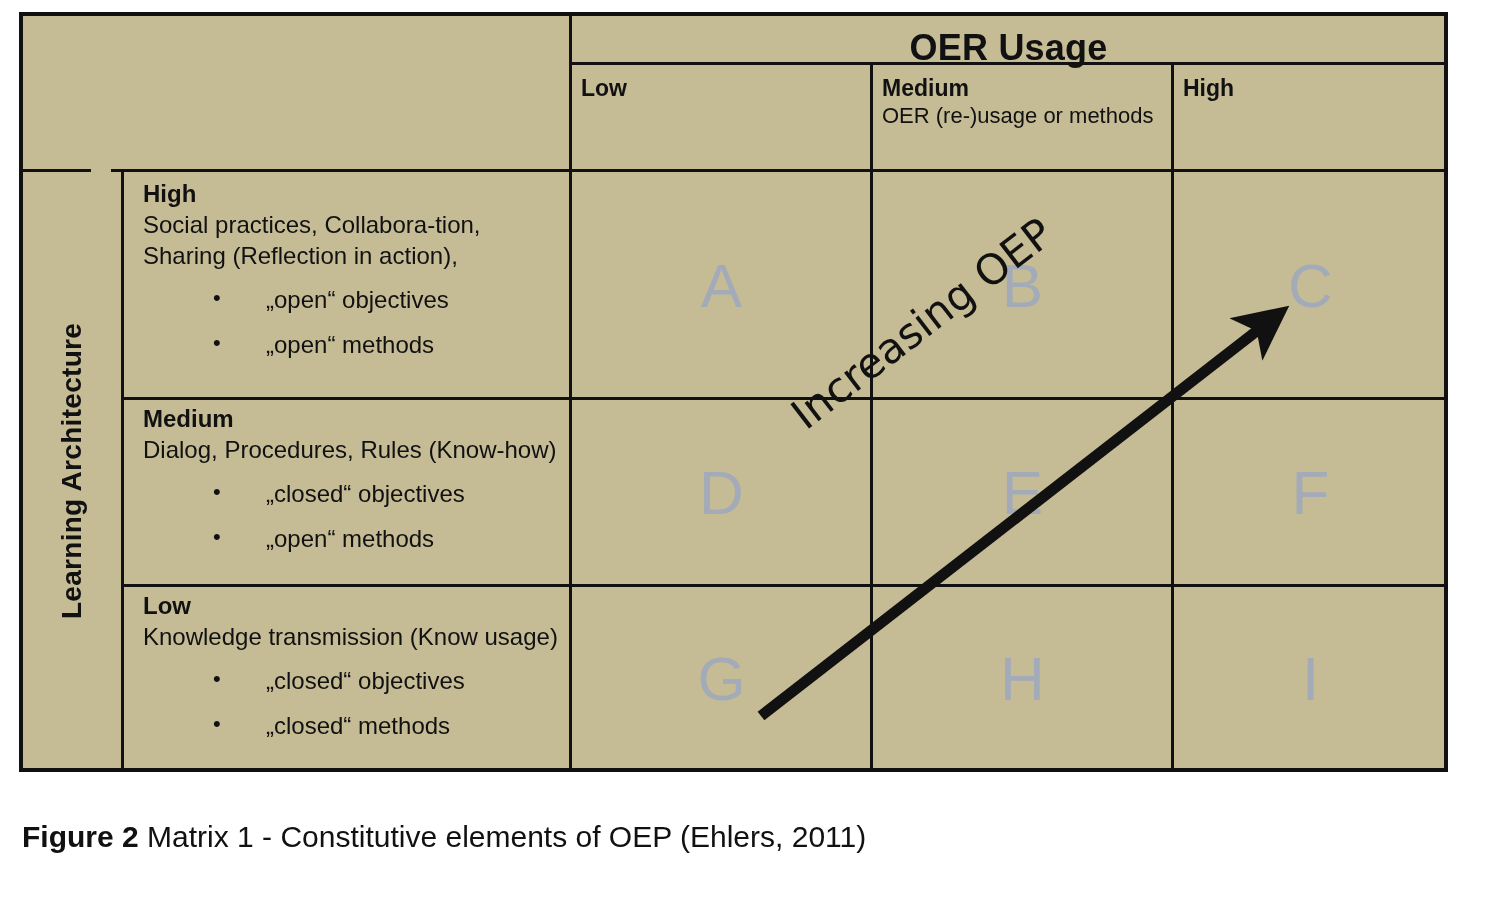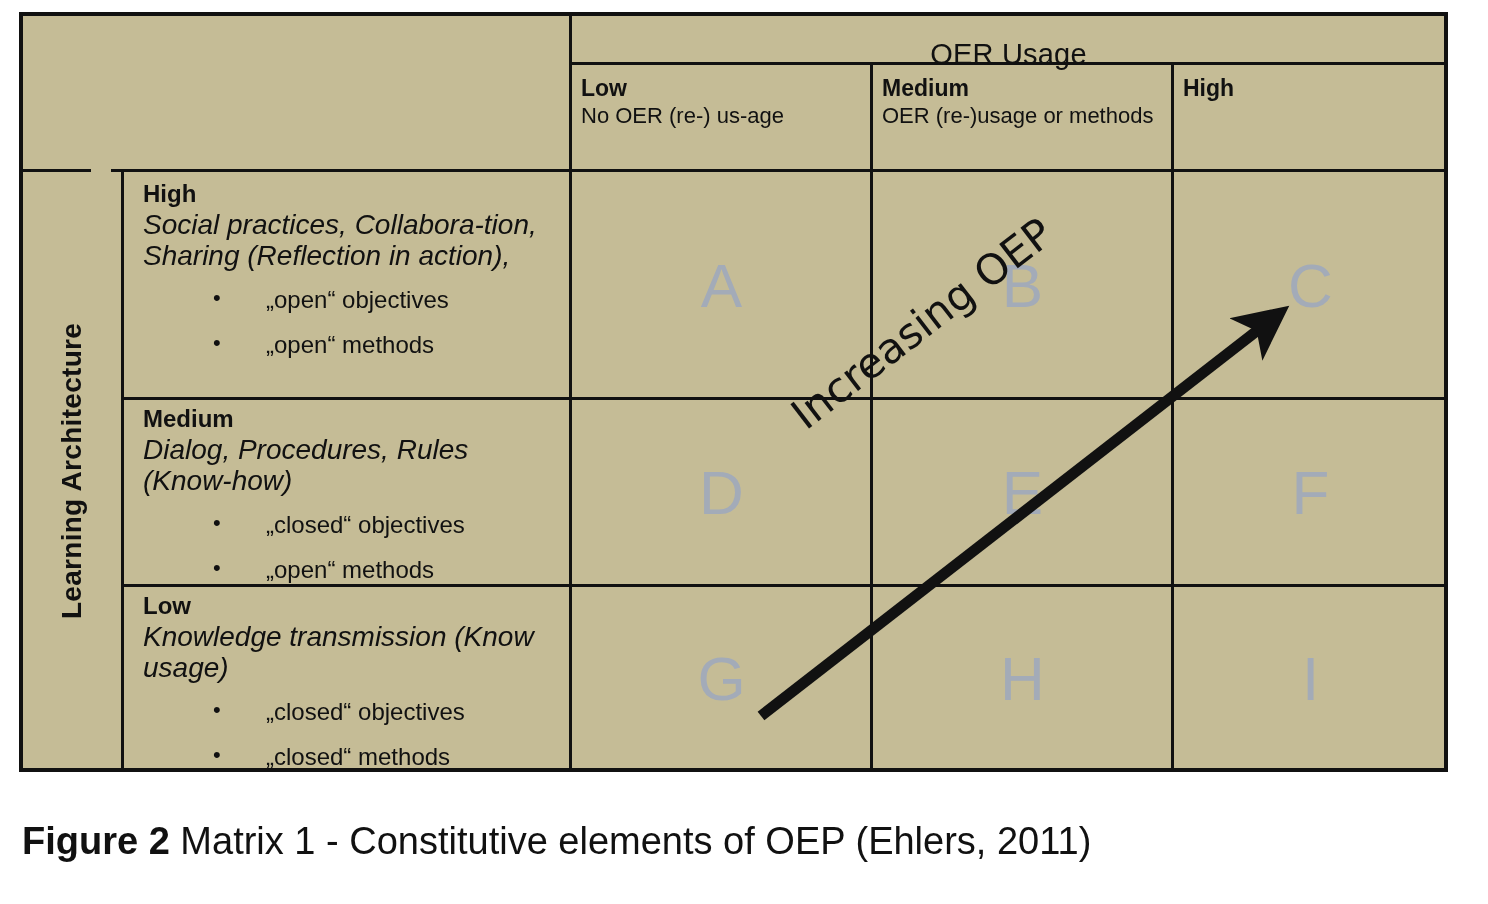--- a/index.html
+++ b/index.html
@@ -45,28 +45,28 @@
     position: absolute;
     background: #111111;
   }
   .hline { height: 3px; }
   .vline { width: 3px; }
 
   
   #oer-usage-title {
     position: absolute;
     left: 548px;
-    top: 16px;
+    top: 10px;
     width: 875px;
     height: 44px;
     display: flex;
     align-items: center;
     justify-content: center;
-    font-weight: normal;
-    font-size: 29px;
+    font-weight: bold;
+    font-size: 36px;
     color: #111111;
     letter-spacing: 0.2px;
   }
 
   
   .colhead {
     position: absolute;
     top: 52px;
     height: 100px;
     padding: 6px 10px 0 10px;
@@ -118,23 +118,22 @@
     color: #111111;
   }
   .rowhead .rh-title {
     display: block;
     font-weight: bold;
     font-size: 24px;
     line-height: 31px;
   }
   .rowhead .rh-desc {
     display: block;
-    font-size: 28px;
+    font-size: 24px;
     line-height: 31px;
-    font-style: italic;
   }
   .rowhead ul {
     margin: 0;
     padding: 0;
     list-style: none;
   }
   .rowhead li {
     font-size: 24px;
     line-height: 33px;
     position: relative;
@@ -190,21 +189,21 @@
     font-size: 42px;
     color: #111111;
     font-family: "DejaVu Sans", sans-serif;
   }
 
   
   #caption {
     position: absolute;
     left: 22px;
     top: 820px;
-    font-size: 38px;
+    font-size: 30px;
     color: #111111;
     white-space: nowrap;
   }
   #caption .cap-label {
     font-weight: bold;
   }
 </style>
 </head>
 <body>
 
@@ -229,21 +228,20 @@
 
       <div class="vline" style="left:847px; top:46px; height:708px;"></div>
 
       <div class="vline" style="left:1148px; top:46px; height:708px;"></div>
     </div>
 
     <div id="oer-usage-title">OER Usage</div>
 
     <div class="colhead" id="colhead-low">
       <span class="ch-title">Low</span>
-      <span class="ch-desc">No OER (re-) us-age</span>
     </div>
     <div class="colhead" id="colhead-medium">
       <span class="ch-title">Medium</span>
       <span class="ch-desc">OER (re-)usage  or methods</span>
     </div>
     <div class="colhead" id="colhead-high">
       <span class="ch-title">High</span>
     </div>
 
     <div id="learning-architecture">

